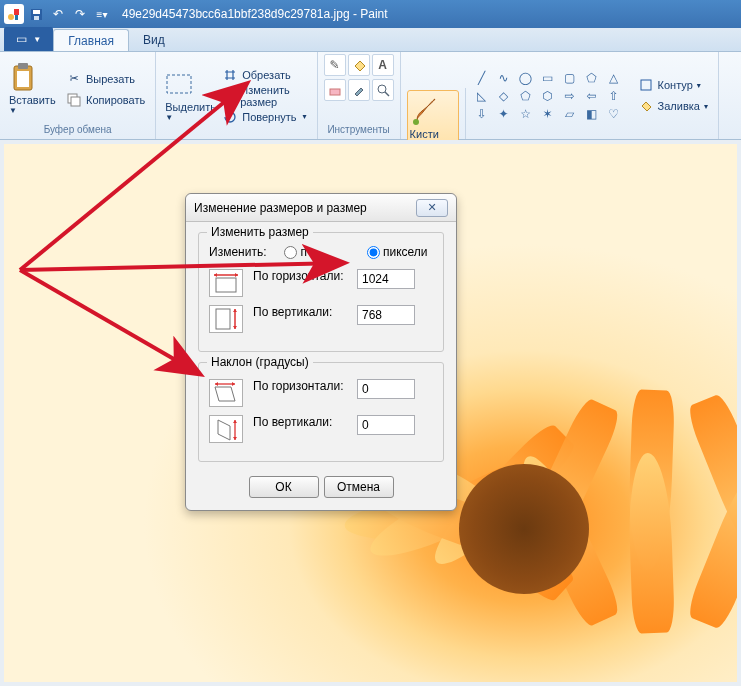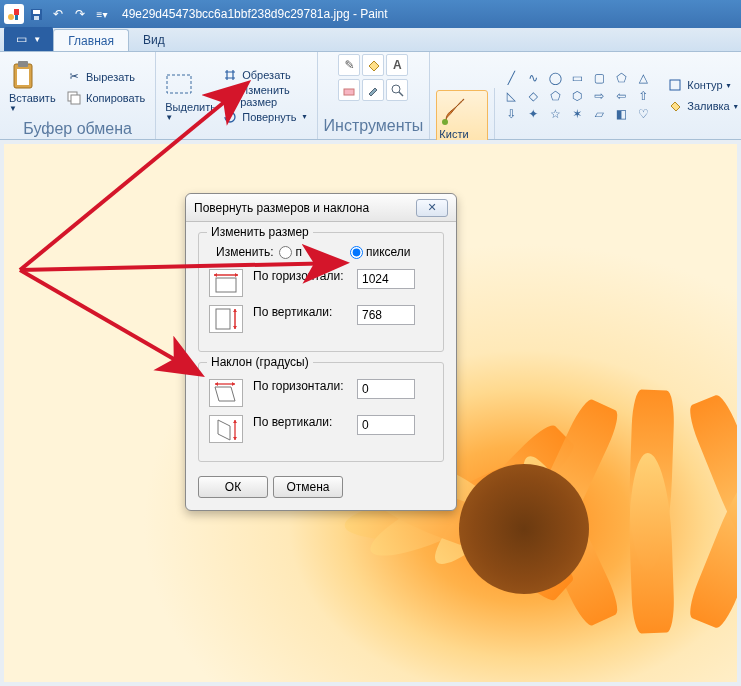--- a/index.html
+++ b/index.html
@@ -15,21 +15,21 @@
   
   .ribbon-tabs { height: 24px; background: linear-gradient(#dfeaf5,#cfe0f1); display:flex; align-items:flex-end; border-bottom:1px solid #a7bfd6;}
   .file-tab { background:#2a5fa3; color:#fff; height:24px; display:flex;align-items:center; padding:0 12px; font-size:12px; border-radius:2px 2px 0 0; margin-left:4px;}
   .file-tab .dd { margin-left:6px; font-size:8px;}
   .tab { height:22px; padding:0 14px; font-size:12px; color:#1a3e6e; display:flex;align-items:center; cursor:default;}
   .tab.active { background:#f5f9fd; border:1px solid #a7bfd6; border-bottom:none; border-radius:3px 3px 0 0; color:#2a5fa3;}
 
   
   .ribbon { height: 88px; background:linear-gradient(#f5f9fd,#e5eef8); border-bottom:1px solid #a7bfd6; display:flex; }
   .group { border-right:1px solid #c6d5e6; padding:2px 6px; display:flex; flex-direction:column; justify-content:space-between; }
-  .group-label { font-size:16px; color:#5a7aa0; text-align:center; padding-bottom:2px;}
+  .group-label { font-size:10px; color:#5a7aa0; text-align:center; padding-bottom:2px;}
   .group-body { flex:1; display:flex; align-items:center; gap:4px;}
   .big-btn { display:flex; flex-direction:column; align-items:flex-start; justify-content:center; width:52px; height:66px; font-size:11px; color:#1a3e6e; border:1px solid transparent; border-radius:3px; padding:2px;}
   .big-btn .ico { width:28px; height:28px; margin-bottom:3px; display:flex;align-items:center;justify-content:center;}
   .small-stack { display:flex; flex-direction:column; gap:1px; font-size:11px; color:#1a3e6e;}
   .small-item { display:flex; align-items:center; gap:4px; height:20px; padding:0 4px;}
   .small-item .ico { width:16px; height:16px; display:flex;align-items:center;justify-content:center;}
   .tool-row { display:flex; gap:2px;}
   .tool-cell { width:22px; height:22px; border:1px solid #c6d5e6; background:#fff; border-radius:2px; display:flex;align-items:center;justify-content:center; font-size:12px; color:#555;}
   .brush-btn { border:1px solid #f4b85c; background:linear-gradient(#fff2d8,#ffe0a3); }
   .shapes-grid { display:flex; flex-direction:column; gap:2px;}
@@ -44,28 +44,28 @@
   .center { position:absolute; width:130px; height:130px; border-radius:50%; background: radial-gradient(circle,#6b3a10 0%, #8a4a15 55%, #a55e1d 100%); left:455px; top:320px;}
 
   
   .dialog { position:absolute; left:185px; top:193px; width:272px; background:#f2f2f2; border:1px solid #8a8a8a; border-radius:6px; box-shadow:0 4px 10px rgba(0,0,0,.25); font-size:12px; color:#000;}
   .dlg-title { height:28px; background:linear-gradient(#fdfdfd,#e7e7e7); border-bottom:1px solid #c0c0c0; display:flex; align-items:center; padding:0 8px; border-radius:6px 6px 0 0;}
   .dlg-title .t { flex:1;}
   .dlg-close { width:32px; height:18px; border:1px solid #9aa8bd; border-radius:3px; background:linear-gradient(#f5f9ff,#dde6f2); display:flex;align-items:center;justify-content:center; font-size:11px; color:#3a5a85;}
   .dlg-body { padding:10px 12px 12px 12px;}
   .fieldset { border:1px solid #c8c8c8; border-radius:3px; padding:8px 10px 10px 10px; margin-bottom:10px; position:relative;}
   .fieldset .legend { position:absolute; top:-8px; left:8px; background:#f2f2f2; padding:0 4px; font-size:12px;}
-  .radio-row { display:flex; align-items:center; gap:6px; margin:4px 0 10px 7px;}
+  .radio-row { display:flex; align-items:center; gap:18px; margin:4px 0 10px 0;}
   .radio-row label { margin-right:12px; display:flex; align-items:center; gap:3px;}
   .val-row { display:flex; gap:10px; margin:8px 0;}
   .val-row .thumb { width:34px; height:28px; border:1px solid #b0b0b0; background:#fff; position:relative; display:flex;align-items:center;justify-content:center;}
   .val-row .lbl { width:94px;}
   .val-row input[type=text] { width:58px; height:20px; border:1px solid #abadb3; padding:1px 4px; font-size:12px;}
   .chk-row { display:flex; align-items:center; gap:6px; margin-top:4px;}
-  .dlg-buttons { display:flex; justify-content:flex-start; gap:5px; padding-top:4px;}
+  .dlg-buttons { display:flex; justify-content:center; gap:5px; padding-top:4px;}
   .btn { min-width:70px; height:22px; border:1px solid #8a8a8a; background:linear-gradient(#fdfdfd,#e2e2e2); border-radius:3px; font-size:12px;}
   svg { display:block; }
 
   
   .arrows { position:absolute; left:0; top:0; pointer-events:none; }
 </style>
 </head>
 <body>
 
 <div class="titlebar">
@@ -309,21 +309,21 @@
     <div class="petal" style="left:470px;top:468px;transform:rotate(-272deg);"></div>
     <div class="petal" style="left:420px;top:455px;transform:rotate(-295deg);"></div>
     <div class="petal" style="left:380px;top:425px;transform:rotate(-318deg);"></div>
     <div class="petal" style="left:352px;top:385px;transform:rotate(-340deg);"></div>
     <div class="center"></div>
   </div>
 </div>
 
 <div class="dialog">
   <div class="dlg-title">
-    <span class="t">Повернуть размеров и наклона</span>
+    <span class="t">Изменение размеров и размер</span>
     <div class="dlg-close">
       <span>✕</span>
     </div>
   </div>
   <div class="dlg-body">
 
     <div class="fieldset">
       <div class="legend">Изменить размер</div>
       <div class="radio-row">
         <span>Изменить:</span>

